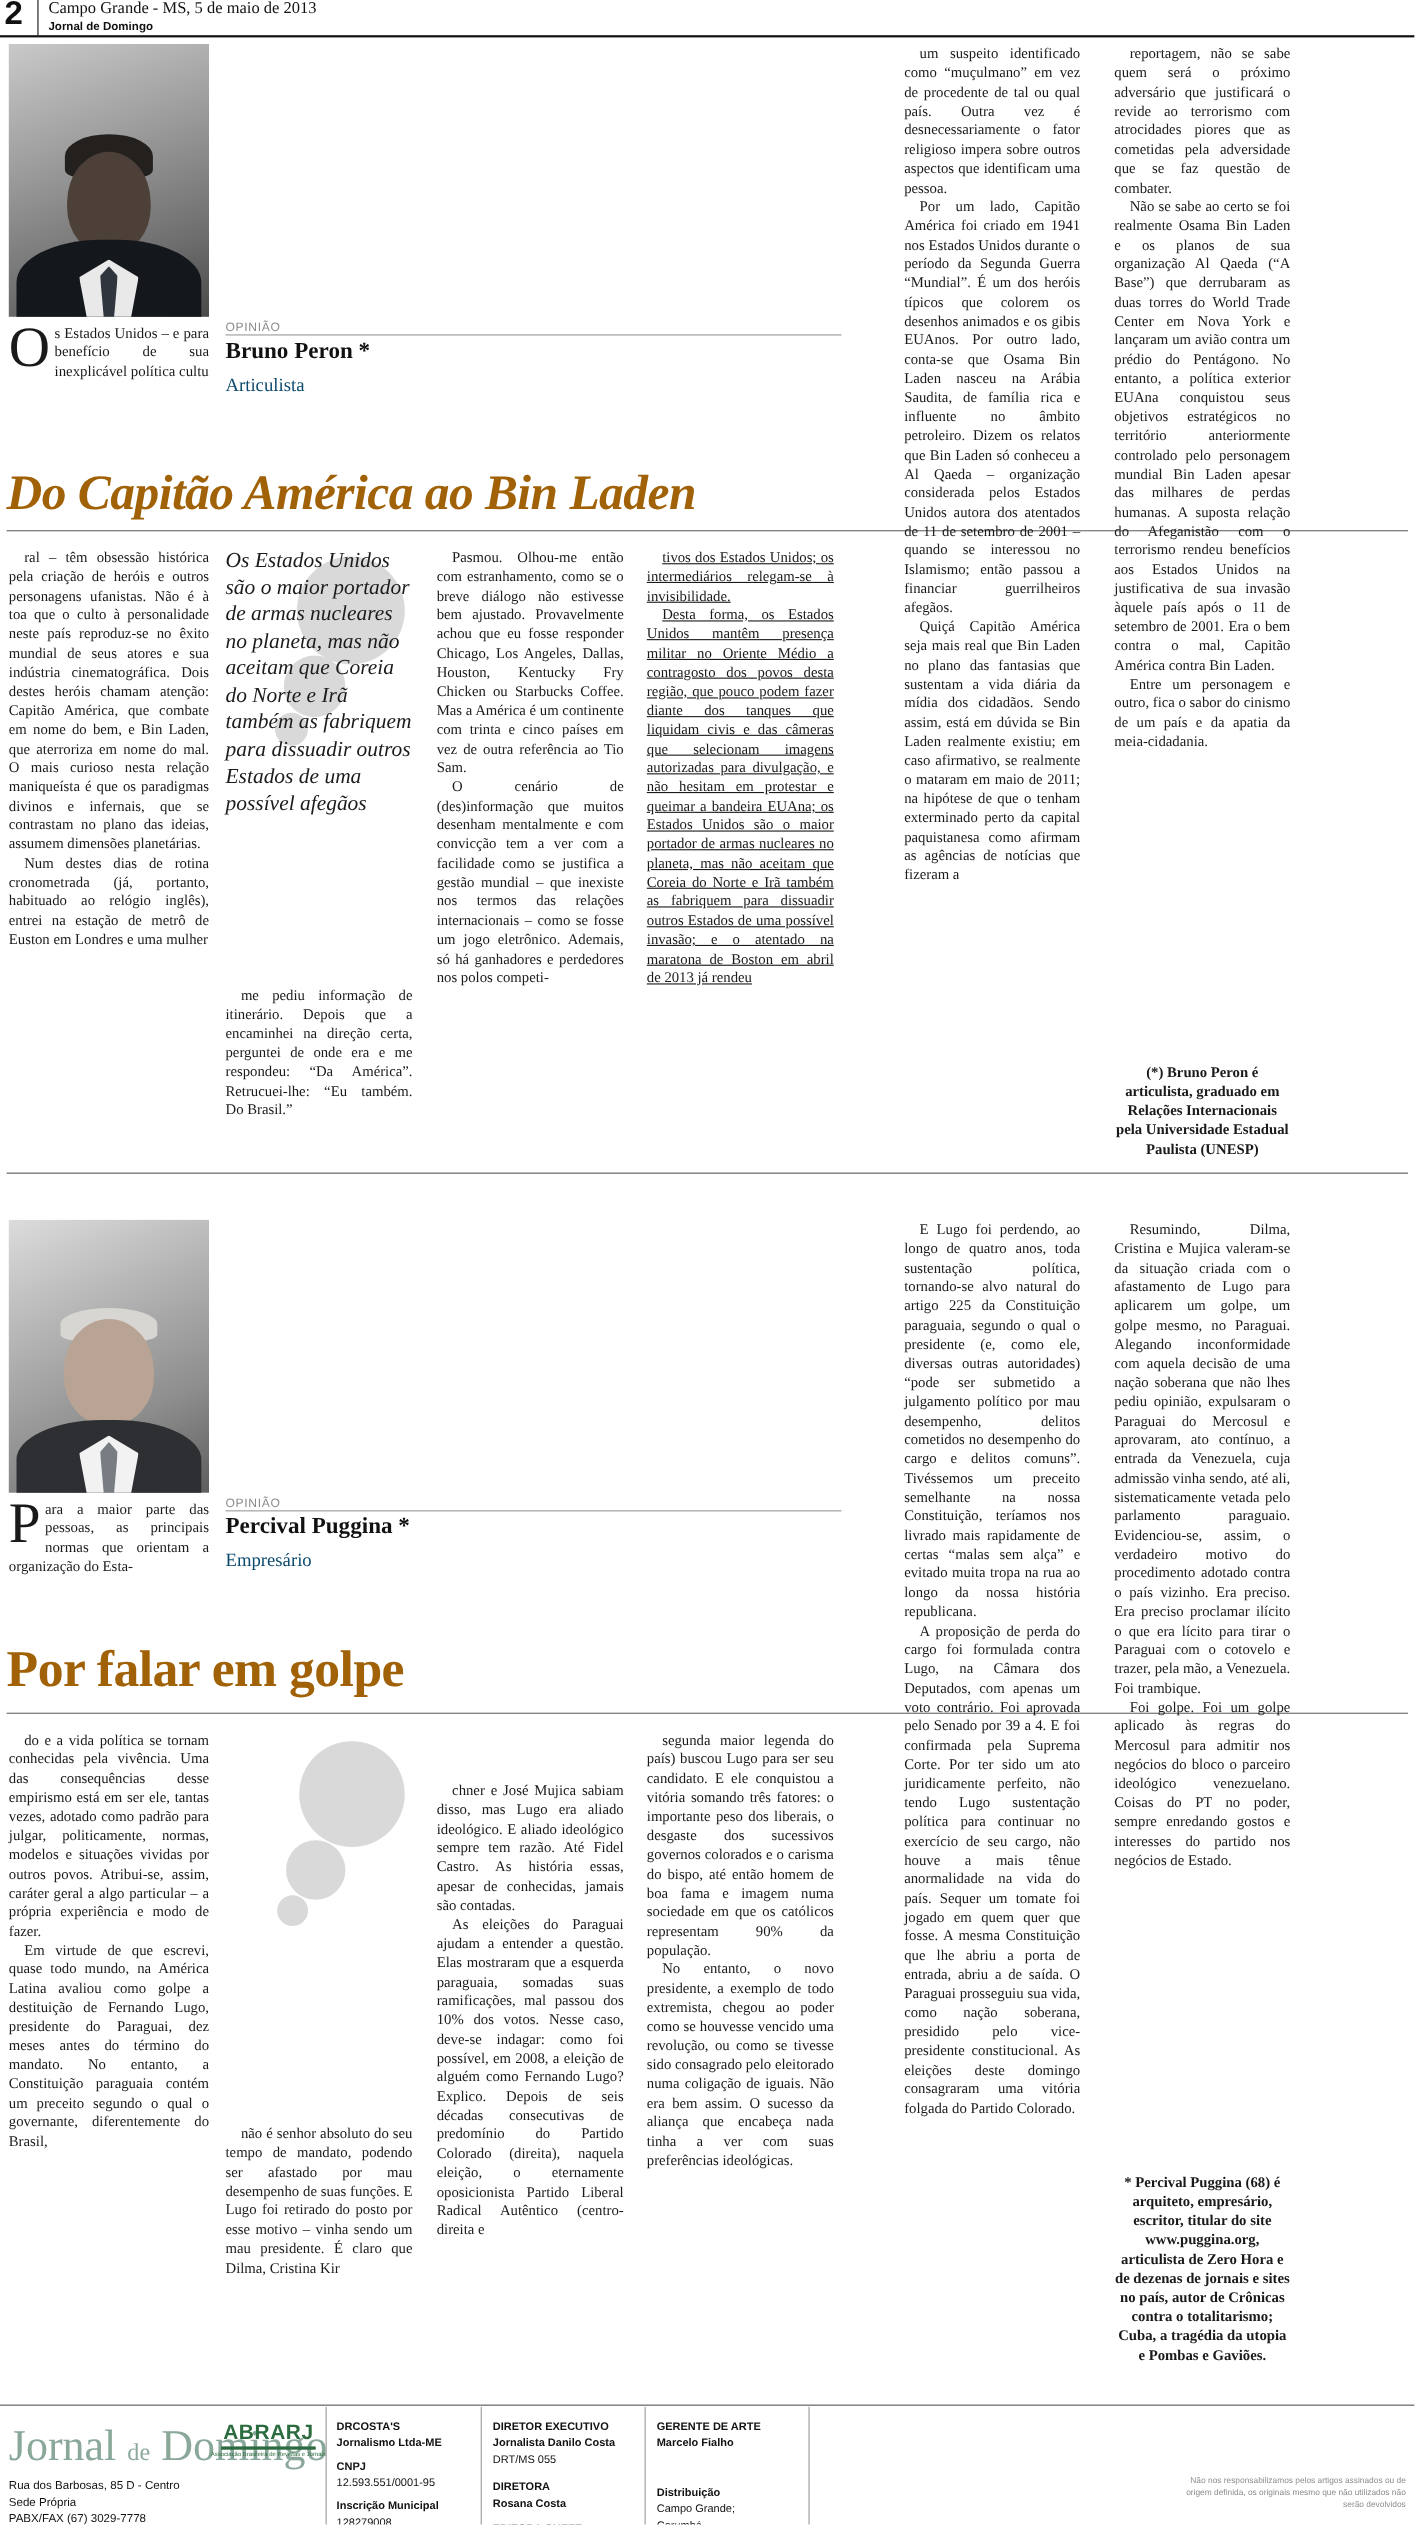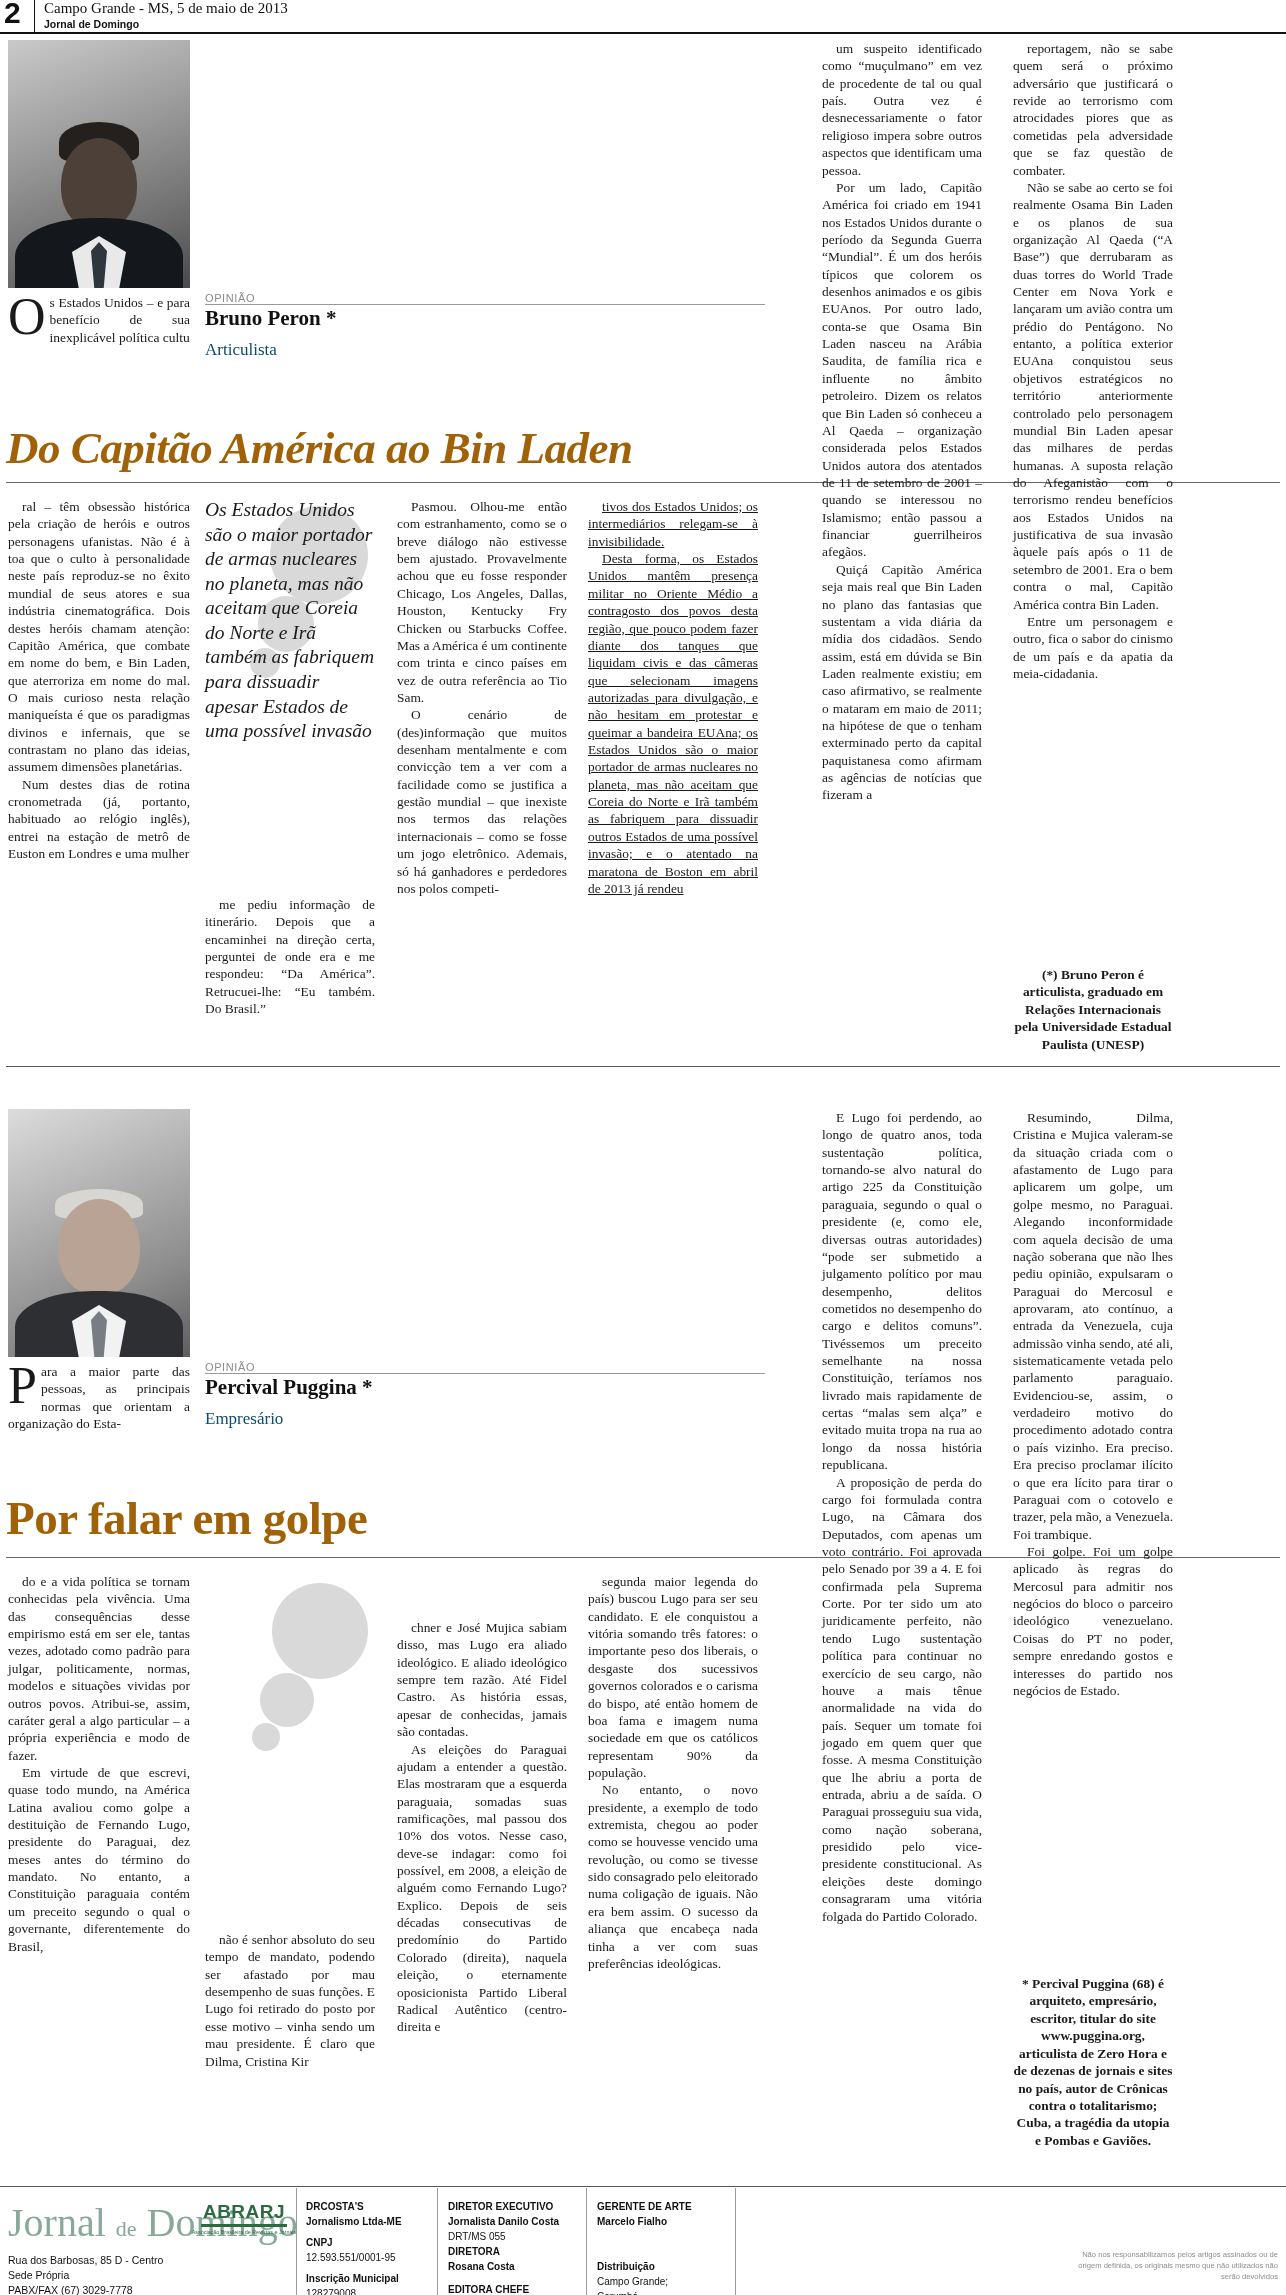--- a/index.html
+++ b/index.html
@@ -329,21 +329,21 @@
 
   <div class="quote-blob" style="left:270px; top:470px; width:98px; height:98px;"></div>
   <div class="quote-blob" style="left:258px; top:560px; width:56px; height:56px;"></div>
   <div class="quote-blob" style="left:250px; top:612px; width:30px; height:30px;"></div>
 
   <div class="col" style="left:8px; top:462px; width:182px;">
     <p class="first">ral – têm obsessão histórica pela criação de heróis e outros personagens ufanistas. Não é à toa que o culto à personalidade neste país reproduz-se no êxito mundial de seus atores e sua indústria cinematográfica. Dois destes heróis chamam atenção: Capitão América, que combate em nome do bem, e Bin Laden, que aterroriza em nome do mal. O mais curioso nesta relação maniqueísta é que os paradigmas divinos e infernais, que se contrastam no plano das ideias, assumem dimensões planetárias.</p>
     <p>Num destes dias de rotina cronometrada (já, portanto, habituado ao relógio inglês), entrei na estação de metrô de Euston em Londres e uma mulher</p>
   </div>
 
-  <div class="pullquote" style="left:205px; top:462px; width:170px;">Os Estados Unidos são o maior portador de armas nucleares no planeta, mas não aceitam que Coreia do Norte e Irã também as fabriquem para dissuadir apesar Estados de uma possível invasão</div>
+  <div class="pullquote" style="left:205px; top:462px; width:170px;">Os Estados Unidos são o maior portador de armas nucleares no planeta, mas não aceitam que Coreia do Norte e Irã também as fabriquem para dissuadir outros Estados de uma possível afegãos</div>
 
   <div class="col" style="left:205px; top:860px; width:170px;">
     <p class="first">me pediu informação de itinerário. Depois que a encaminhei na direção certa, perguntei de onde era e me respondeu: “Da América”. Retrucuei-lhe: “Eu também. Do Brasil.”</p>
   </div>
 
   <div class="col" style="left:397px; top:462px; width:170px;">
     <p class="first">Pasmou. Olhou-me então com estranhamento, como se o breve diálogo não estivesse bem ajustado. Provavelmente achou que eu fosse responder Chicago, Los Angeles, Dallas, Houston, Kentucky Fry Chicken ou Starbucks Coffee. Mas a América é um continente com trinta e cinco países em vez de outra referência ao Tio Sam.</p>
     <p>O cenário de (des)informação que muitos desenham mentalmente e com convicção tem a ver com a facilidade como se justifica a gestão mundial – que inexiste nos termos das relações internacionais – como se fosse um jogo eletrônico. Ademais, só há ganhadores e perdedores nos polos competi-</p>
   </div>
 
@@ -459,21 +459,21 @@
     <div>128279008</div>
 
   </div>
 
   <div class="foot-vrule" style="left:437px;"></div>
 
   <div class="foot-col" style="left:448px; top:12px; width:140px;">
     <div class="lbl">DIRETOR EXECUTIVO</div>
     <div class="lbl">Jornalista Danilo Costa</div>
     <div>DRT/MS 055</div>
-    <div class="lbl" style="margin-top:0;">DIRETORA</div>
+    <div class="lbl" style="margin-top:10px;">DIRETORA</div>
     <div class="lbl">Rosana Costa</div>
     <div class="lbl" style="margin-top:8px;">EDITORA CHEFE</div>
 
   </div>
 
   <div class="foot-vrule" style="left:586px;"></div>
 
   <div class="foot-col" style="left:597px; top:12px; width:150px;">
     <div class="lbl">GERENTE DE ARTE</div>
     <div class="lbl">Marcelo Fialho</div>

